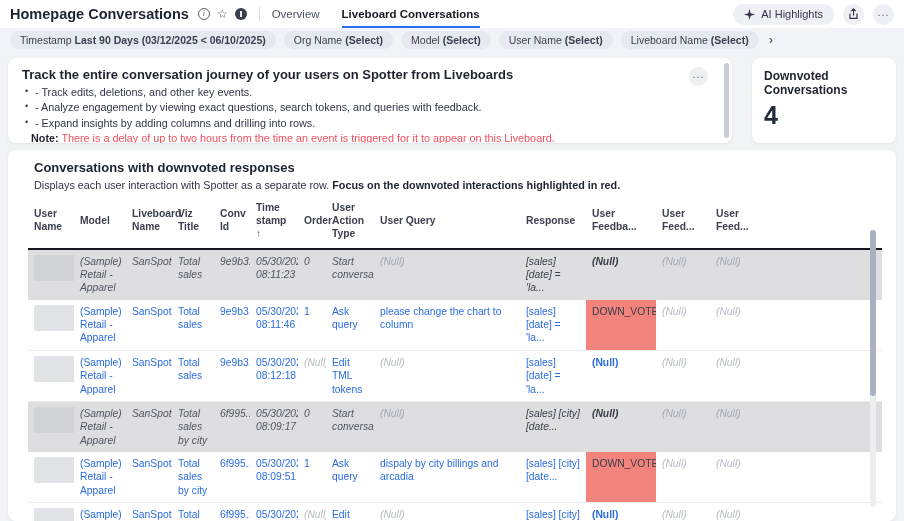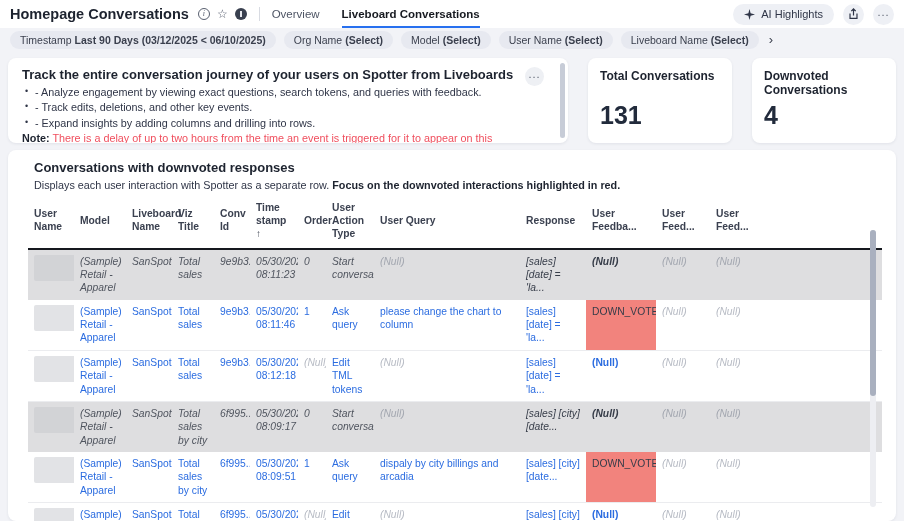--- a/index.html
+++ b/index.html
@@ -33,21 +33,21 @@
   
   .content { flex:1; padding:7px 8px 0 8px; display:flex; flex-direction:column; gap:7px; overflow:hidden; }
   .card { background:#fff; border-radius:8px; box-shadow:0 1px 3px rgba(30,40,60,.08); }
 
   .row1 { display:flex; gap:20px; height:85px; flex:0 0 auto; }
   .info-card { flex:1; position:relative; padding:9px 40px 8px 14px; overflow:hidden; }
   .info-title { font-size:13px; font-weight:700; color:#1d232f; margin-bottom:3px; }
   .info-list { list-style:none; }
   .info-list li { font-size:10.8px; color:#2f3547; line-height:1.42; position:relative; padding-left:13px; }
   .info-list li::before { content:"•"; position:absolute; left:3px; top:0; font-size:9px; color:#2f3547; }
-  .info-note { font-size:10.8px; line-height:1.4; }
+  .info-note { font-size:10.8px; line-height:1.4;margin-left:9px; }
   .info-note b { color:#1d232f; }
   .note-red { color:#F04F5E; }
   .card-menu { position:absolute; top:9px; right:24px; width:19px; height:19px; border-radius:50%; background:#eef0f4; display:flex; align-items:center; justify-content:center; cursor:pointer; }
   .vscroll-info { position:absolute; right:3px; top:5px; bottom:5px; width:5px; border-radius:3px; background:#c7ccd7; cursor:pointer; }
 
   .kpi-card { width:144px; flex:0 0 144px; padding:11px 12px; display:flex; flex-direction:column; }
   .kpi-label { font-size:12px; font-weight:700; color:#1d232f; line-height:1.2; }
   .kpi-value { font-size:25px; font-weight:700; color:#222b3c; margin-top:auto; padding-bottom:2px; }
 
   
@@ -132,35 +132,31 @@
       </div>
     <span class="chev">›</span>
   </div>
 
   <div class="content">
 
     <div class="row1">
       <div class="card info-card">
         <div class="info-title">Track the entire conversation journey of your users on Spotter from Liveboards</div>
         <ul class="info-list">
+          <li>- Track edits, deletions, and other key events.</li>
           <li>- Analyze engagement by viewing exact questions, search tokens, and queries with feedback.</li>
-          <li>- Track edits, deletions, and other key events.</li>
           <li>- Expand insights by adding columns and drilling into rows.</li>
         </ul>
         <div class="info-note"><b>Note:</b> <span class="note-red">There is a delay of up to two hours from the time an event is triggered for it to appear on this Liveboard.</span></div>
         <div class="card-menu">
             <span class="dots-txt">...</span>
           </div>
         <div class="vscroll-info"></div>
       </div>
 
-      <div class="card kpi-card">
-        <div class="kpi-label">Total Conversations</div>
-        <div class="kpi-value">131</div>
-      </div>
       <div class="card kpi-card">
         <div class="kpi-label">Downvoted Conversations</div>
         <div class="kpi-value">4</div>
       </div>
     </div>
 
     <div class="card table-card">
       <div class="tbl-title">Conversations with downvoted responses</div>
       <div class="tbl-sub"><span>Displays each user interaction with Spotter as a separate row.</span> <b>Focus on the downvoted interactions highlighted in red.</b></div>
 

